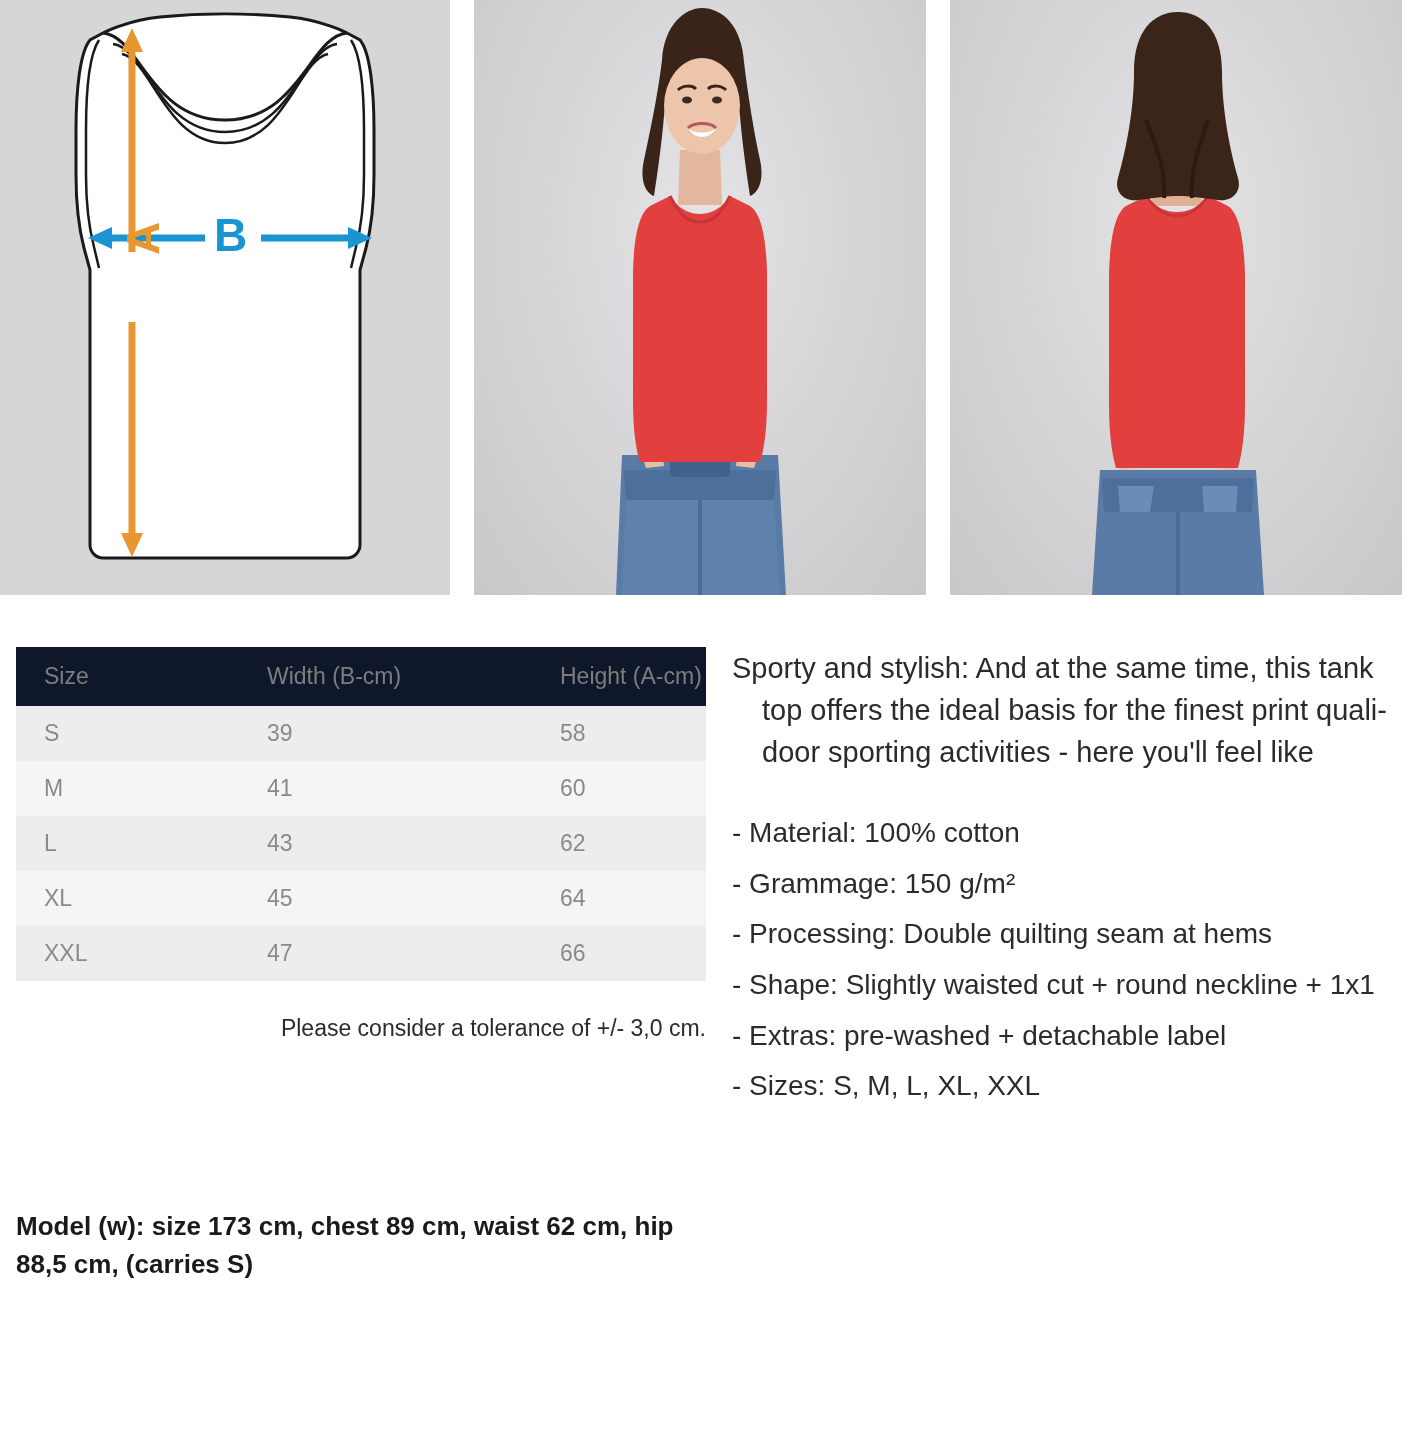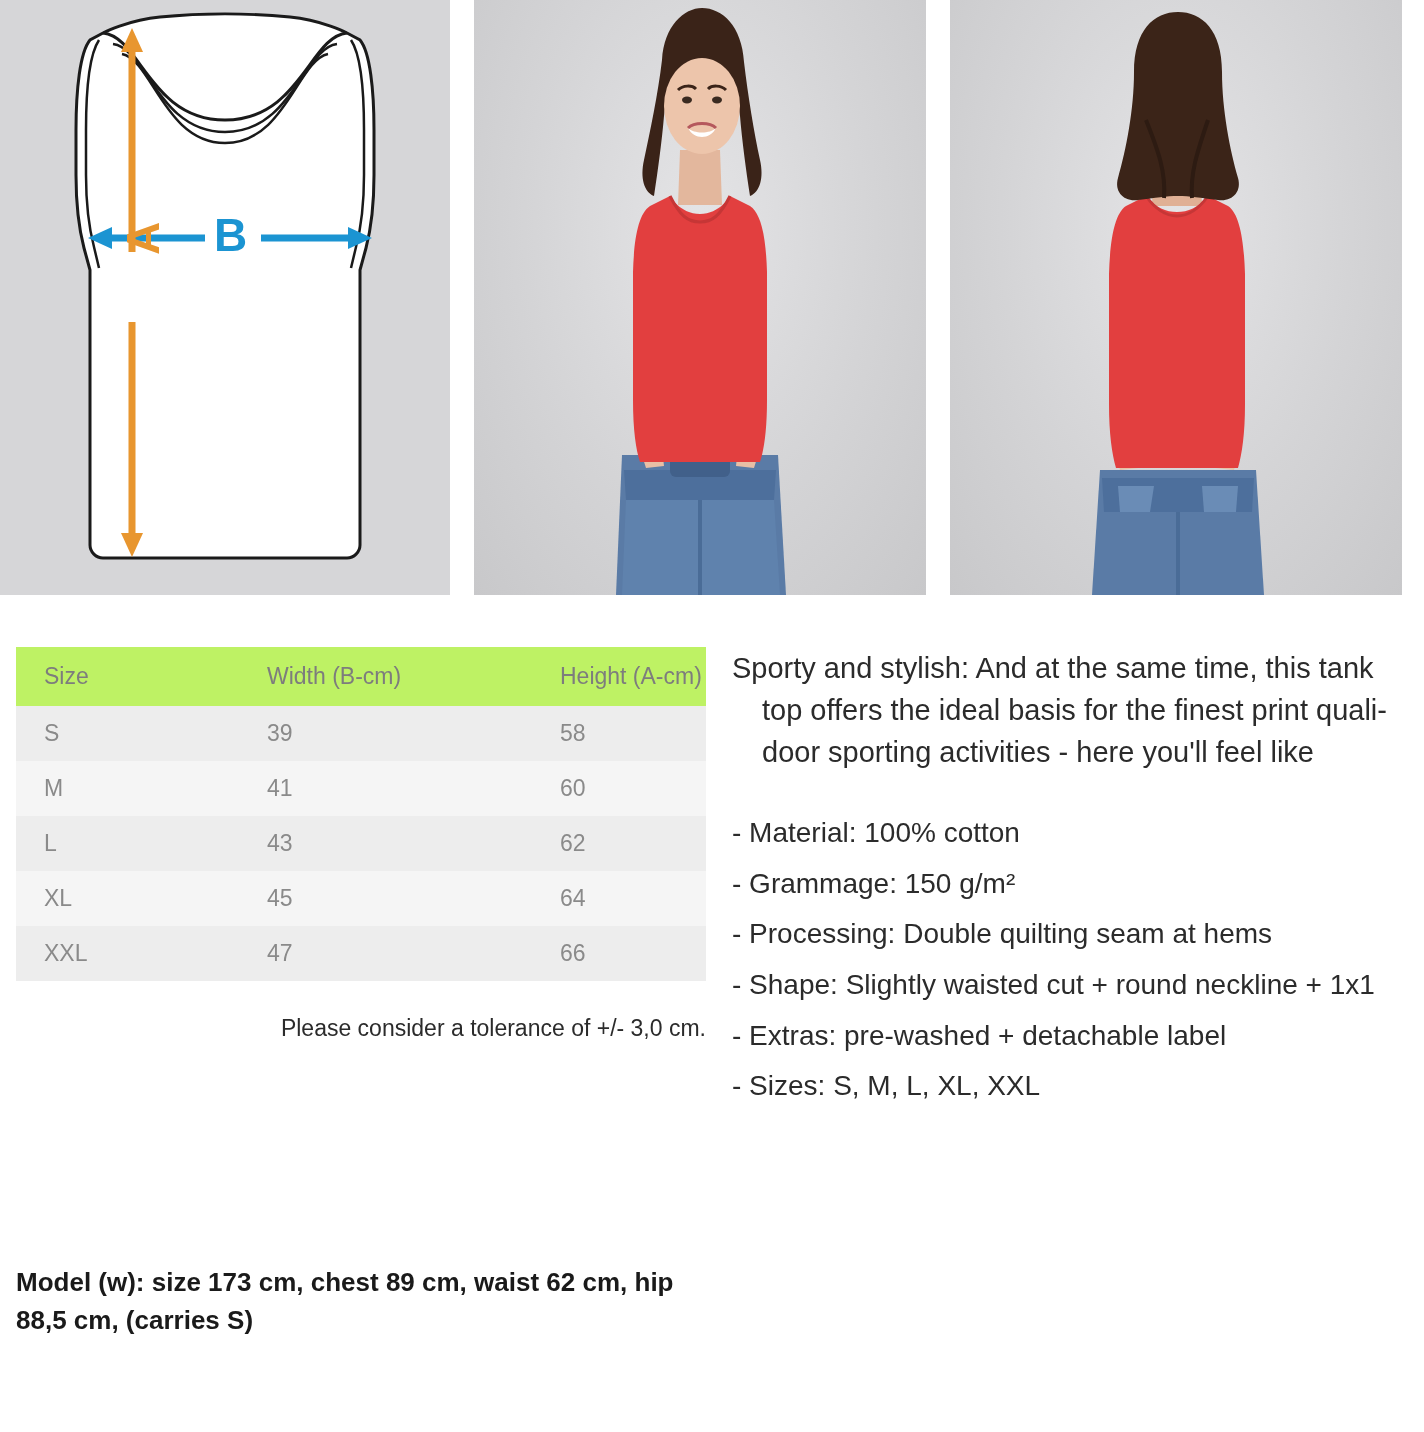--- a/index.html
+++ b/index.html
@@ -76,21 +76,21 @@
   table.size-table {
     border-collapse: collapse;
     width: 690px;
     font-size: 23px;
     color: #7d7d7d;
   }
   table.size-table th {
     text-align: left;
     font-weight: normal;
     padding: 16px 0 16px 28px;
-    background: #bef264;
+    background: #0f172a;
     color: #7d7d7d;
   }
   table.size-table td {
     padding: 14px 0 14px 28px;
     color: #8a8a8a;
   }
   table.size-table tr.odd td {
     background: #ededed;
   }
   table.size-table tr.even td {
@@ -132,21 +132,21 @@
     margin-bottom: 10px;
   }
   .spec-item .cont {
     display: block;
     padding-left: 36px;
   }
 
   .model-note {
     position: absolute;
     left: 16px;
-    top: 1264px;
+    top: 1208px;
     width: 700px;
     font-size: 26px;
     font-weight: bold;
     line-height: 1.45;
     color: #1a1a1a;
   }
 </style>
 </head>
 <body>
 

